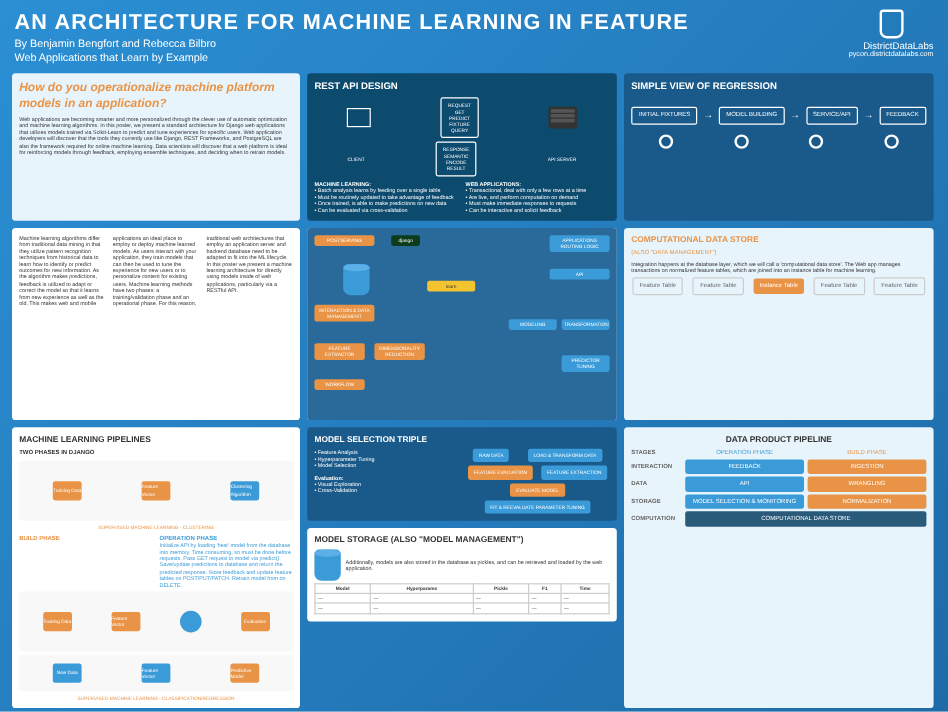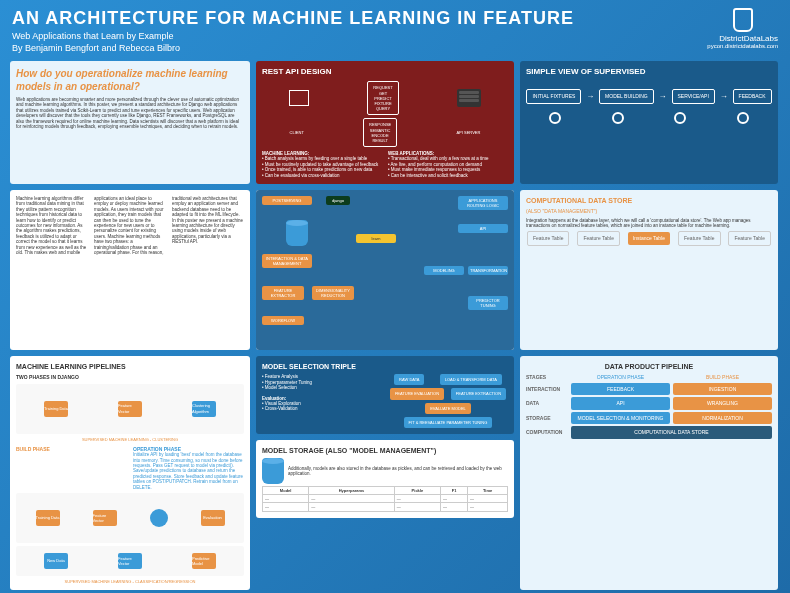--- a/index.html
+++ b/index.html
@@ -8,21 +8,21 @@
 .badge{width:68px;height:48px;background:#0a3a5c;border-radius:4px;display:flex;flex-direction:column;align-items:center;justify-content:center;color:#fff;font-size:7px;text-align:center}
 .badge-title{font-size:9px;font-weight:bold}
 .title-block{flex:1;color:#fff}
 .main-title{font-size:18px;font-weight:bold;letter-spacing:1px}
 .subtitle{font-size:9px;margin-top:2px}
 .logo{text-align:right;color:#fff;font-size:8px}
 .logo-icon{width:20px;height:24px;border:2px solid #fff;border-radius:3px 3px 6px 6px;margin:0 auto 2px}
 .content{padding:0 10px;display:grid;grid-template-columns:240px 258px 258px;gap:6px}
 .panel{background:#fff;border-radius:3px;padding:6px;font-size:5px;line-height:1.3}
 .panel-lt{background:#e8f4fc}
-.panel-orange{background:#7f1d1d;color:#fff}
+.panel-orange{background:#0c4a6e;color:#fff}
 .panel-dark{background:#1a5a8a;color:#fff}
 .panel-title{font-size:8px;font-weight:bold;margin-bottom:4px}
 .panel-title-sm{font-size:7px;font-weight:bold;margin-bottom:3px}
 .q{font-size:10px;color:#e89345;font-style:italic;font-weight:bold;margin-bottom:4px}
 .row{display:flex;gap:4px;align-items:center;justify-content:space-around}
 .box{border:1px solid #fff;padding:3px 5px;font-size:5px;border-radius:2px;text-align:center}
 .box-blue{background:#3b9bd8;color:#fff;border:none}
 .box-orange{background:#e89345;color:#fff;border:none}
 .box-yellow{background:#f4c430;color:#333;border:none}
 .box-dark{background:#2a5a7a;color:#fff;border:none}
@@ -43,34 +43,34 @@
 .stage-label{font-size:5px;font-weight:bold;color:#666;width:42px}
 .arch-diag{background:#2a6a9a;border-radius:3px;padding:8px;height:160px;position:relative}
 .arch-box{position:absolute;font-size:4px;color:#fff;text-align:center;border-radius:2px;padding:2px}
 </style>
 </head>
 <body>
 
 <div class="header">
   <div class="title-block">
     <div class="main-title">AN ARCHITECTURE FOR MACHINE LEARNING IN FEATURE</div>
+    <div class="subtitle">By Benjamin Bengfort and Rebecca Bilbro</div>
     <div class="subtitle">Web Applications that Learn by Example</div>
-    <div class="subtitle">By Benjamin Bengfort and Rebecca Bilbro</div>
   </div>
   <div class="logo">
     <div class="logo-icon"></div>
     <div>DistrictDataLabs</div>
     <div style="font-size:6px">pycon.districtdatalabs.com</div>
   </div>
 </div>
 
 <div class="content">
 
 <div class="panel panel-lt">
-  <div class="q">How do you operationalize machine learning models in an operational?</div>
+  <div class="q">How do you operationalize machine platform models in an application?</div>
   <div class="small-text">Web applications are becoming smarter and more personalized through the clever use of automatic optimization and machine learning algorithms. In this poster, we present a standard architecture for Django web applications that utilizes models trained via Scikit-Learn to predict and tune experiences for specific users. Web application developers will discover that the tools they currently use like Django, REST Frameworks, and PostgreSQL are also the framework required for online machine learning. Data scientists will discover that a web platform is ideal for reinforcing models through feedback, employing ensemble techniques, and deciding when to retrain models.</div>
 </div>
 
 <div class="panel panel-orange">
   <div class="panel-title">REST API DESIGN</div>
   <div class="row">
     <div style="width:20px;height:16px;border:1px solid #fff"></div>
     <div class="box" style="white-space:pre-line;font-size:4px">REQUEST
 GET
 PREDICT
@@ -96,21 +96,21 @@
 • Once trained, is able to make predictions on new data
 • Can be evaluated via cross-validation</div></div>
     <div><b>WEB APPLICATIONS:</b><div style="white-space:pre-line">• Transactional, deal with only a few rows at a time
 • Are live, and perform computation on demand
 • Must make immediate responses to requests
 • Can be interactive and solicit feedback</div></div>
   </div>
 </div>
 
 <div class="panel panel-dark">
-  <div class="panel-title">SIMPLE VIEW OF SUPERVISED</div>
+  <div class="panel-title">SIMPLE VIEW OF REGRESSION</div>
   <div class="row" style="margin-top:12px">
     <div class="box">INITIAL FIXTURES</div>
     <span class="arrow">→</span>
     <div class="box">MODEL BUILDING</div>
     <span class="arrow">→</span>
     <div class="box">SERVICE/API</div>
     <span class="arrow">→</span>
     <div class="box">FEEDBACK</div>
   </div>
   <div class="row" style="margin-top:8px">

